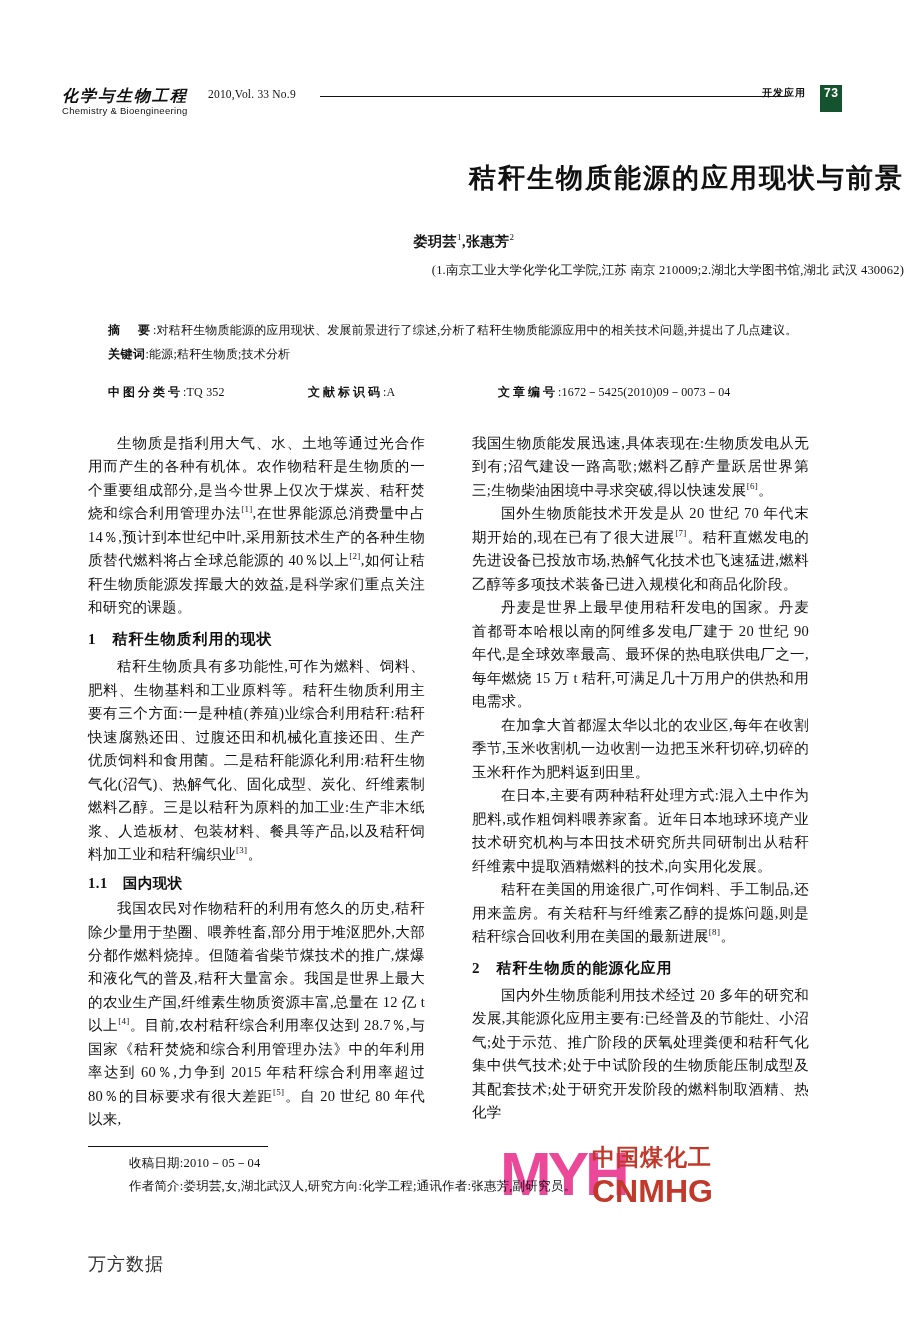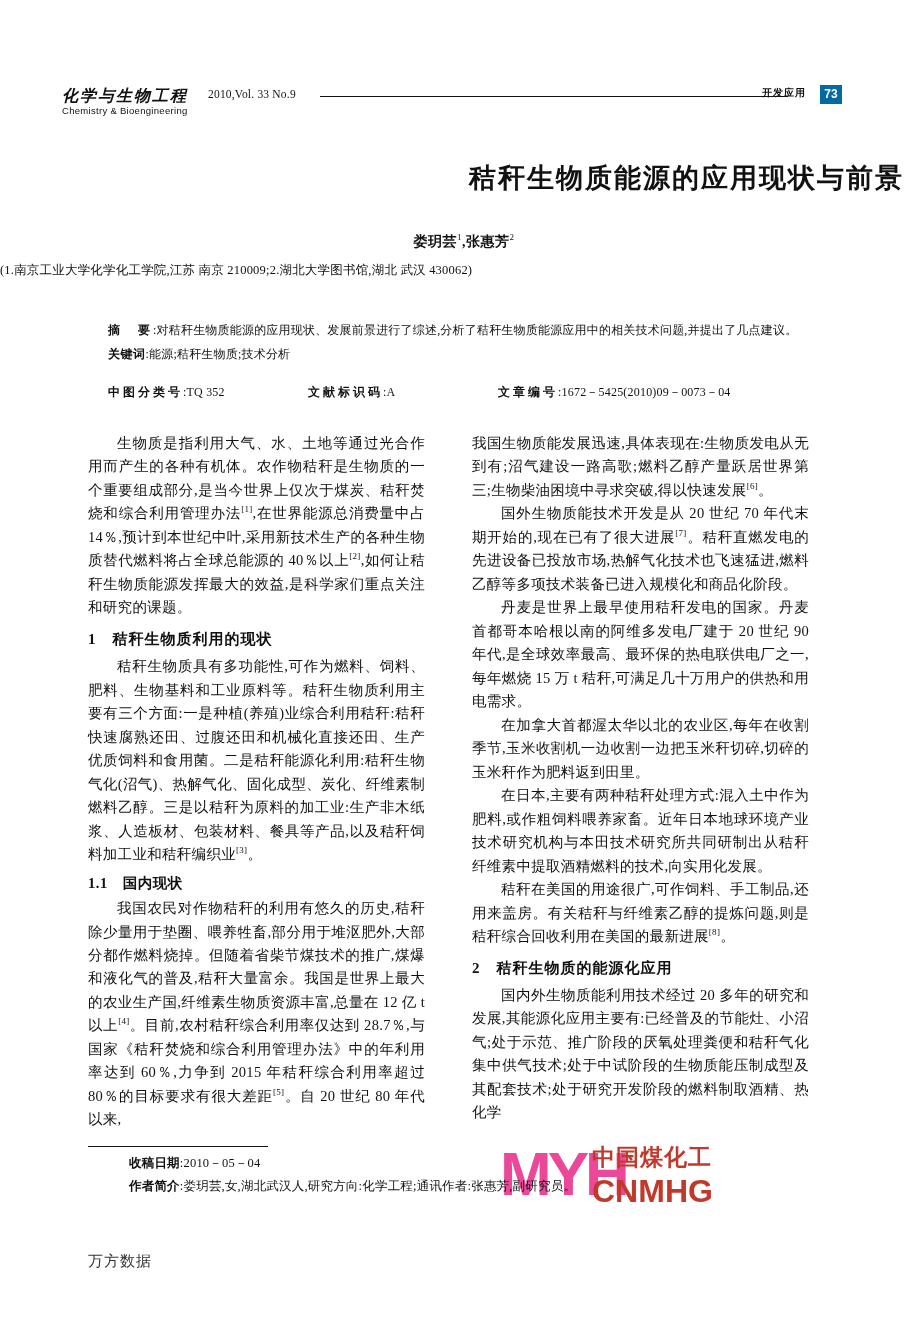--- a/index.html
+++ b/index.html
@@ -74,24 +74,24 @@
     font-family: "DejaVu Serif", serif;
     font-size: 10px;
     font-weight: bold;
     letter-spacing: 1px;
   }
   .pagenum {
     position: absolute;
     right: 0px;
     top: -1px;
     width: 22px;
-    height: 19px;
-    background: #0369a1;
+    height: 27px;
+    background: #14532d;
     color: #fff;
-    font-family: Liberation Sans, sans-serif;
+    font-family: Liberation Mono, monospace;
     font-size: 12px;
     font-weight: bold;
     text-align: center;
     line-height: 19px;
   }
 
   
   .title {
     position: absolute;
     left: 0;
@@ -112,21 +112,21 @@
     font-size: 14px;
     font-weight: bold;
     letter-spacing: 0.5px;
   }
   .authors sup { font-size: 9px; font-weight: normal; }
   .affil {
     position: absolute;
     left: 0;
     top: 262px;
     width: 904px;
-    text-align: left;
+    text-align: right;
     font-size: 12.5px;
     letter-spacing: 0.2px;
   }
 
   
   .absblock {
     position: absolute;
     left: 108px;
     top: 320px;
     width: 690px;
@@ -191,29 +191,29 @@
   }
   .footnotes {
     position: absolute;
     left: 88px;
     top: 1152px;
     width: 730px;
     font-size: 12.5px;
     line-height: 1.85;
     letter-spacing: 0.2px;
   }
-  .footnotes .fb { font-weight: bold; padding-left: 41px; }
+  .footnotes .fb { font-weight: normal; padding-left: 41px; }
 
   
   .wanfang {
     position: absolute;
     left: 88px;
     top: 1252px;
     font-family: "DejaVu Sans", sans-serif;
-    font-size: 15px;
+    font-size: 18px;
     color: #333;
     letter-spacing: 1px;
   }
 
   
   .watermark {
     position: absolute;
     left: 500px;
     top: 1140px;
     width: 260px;

